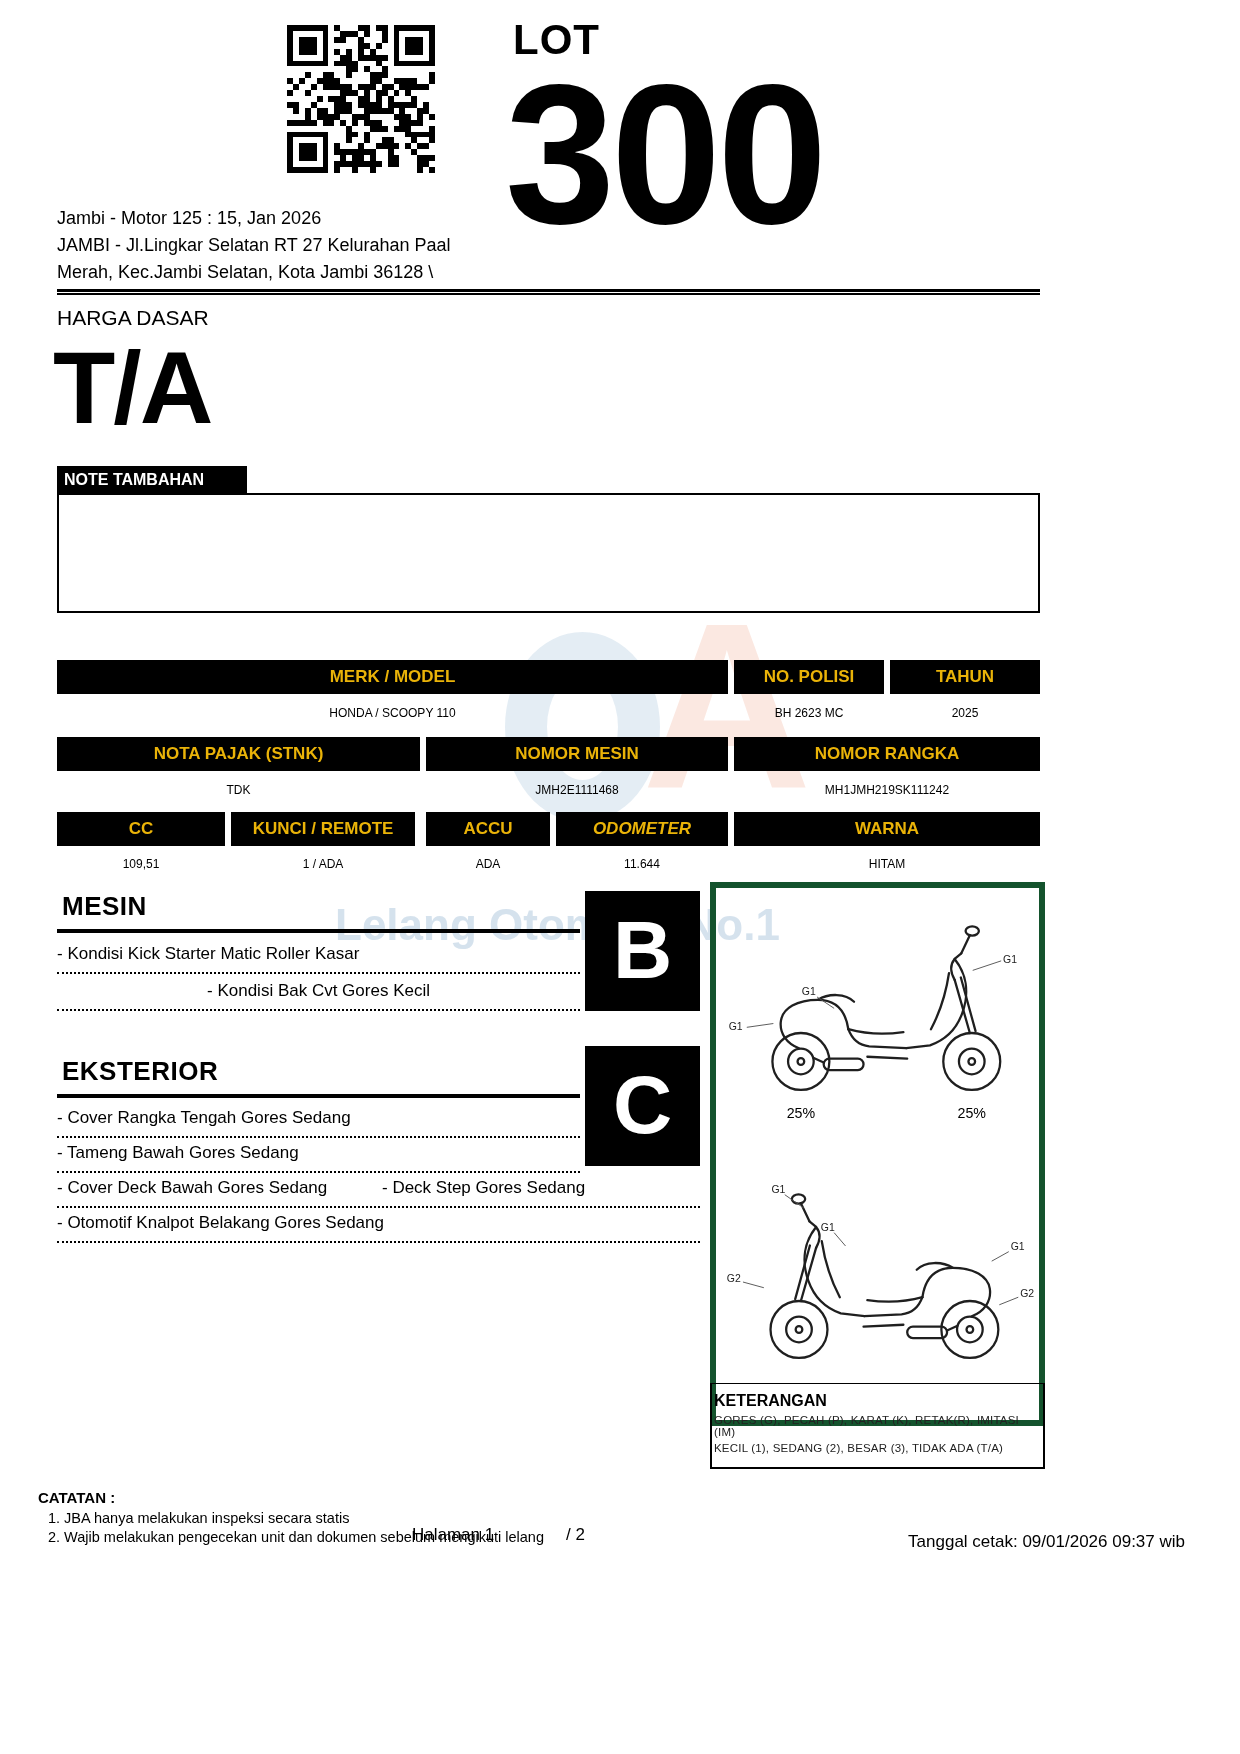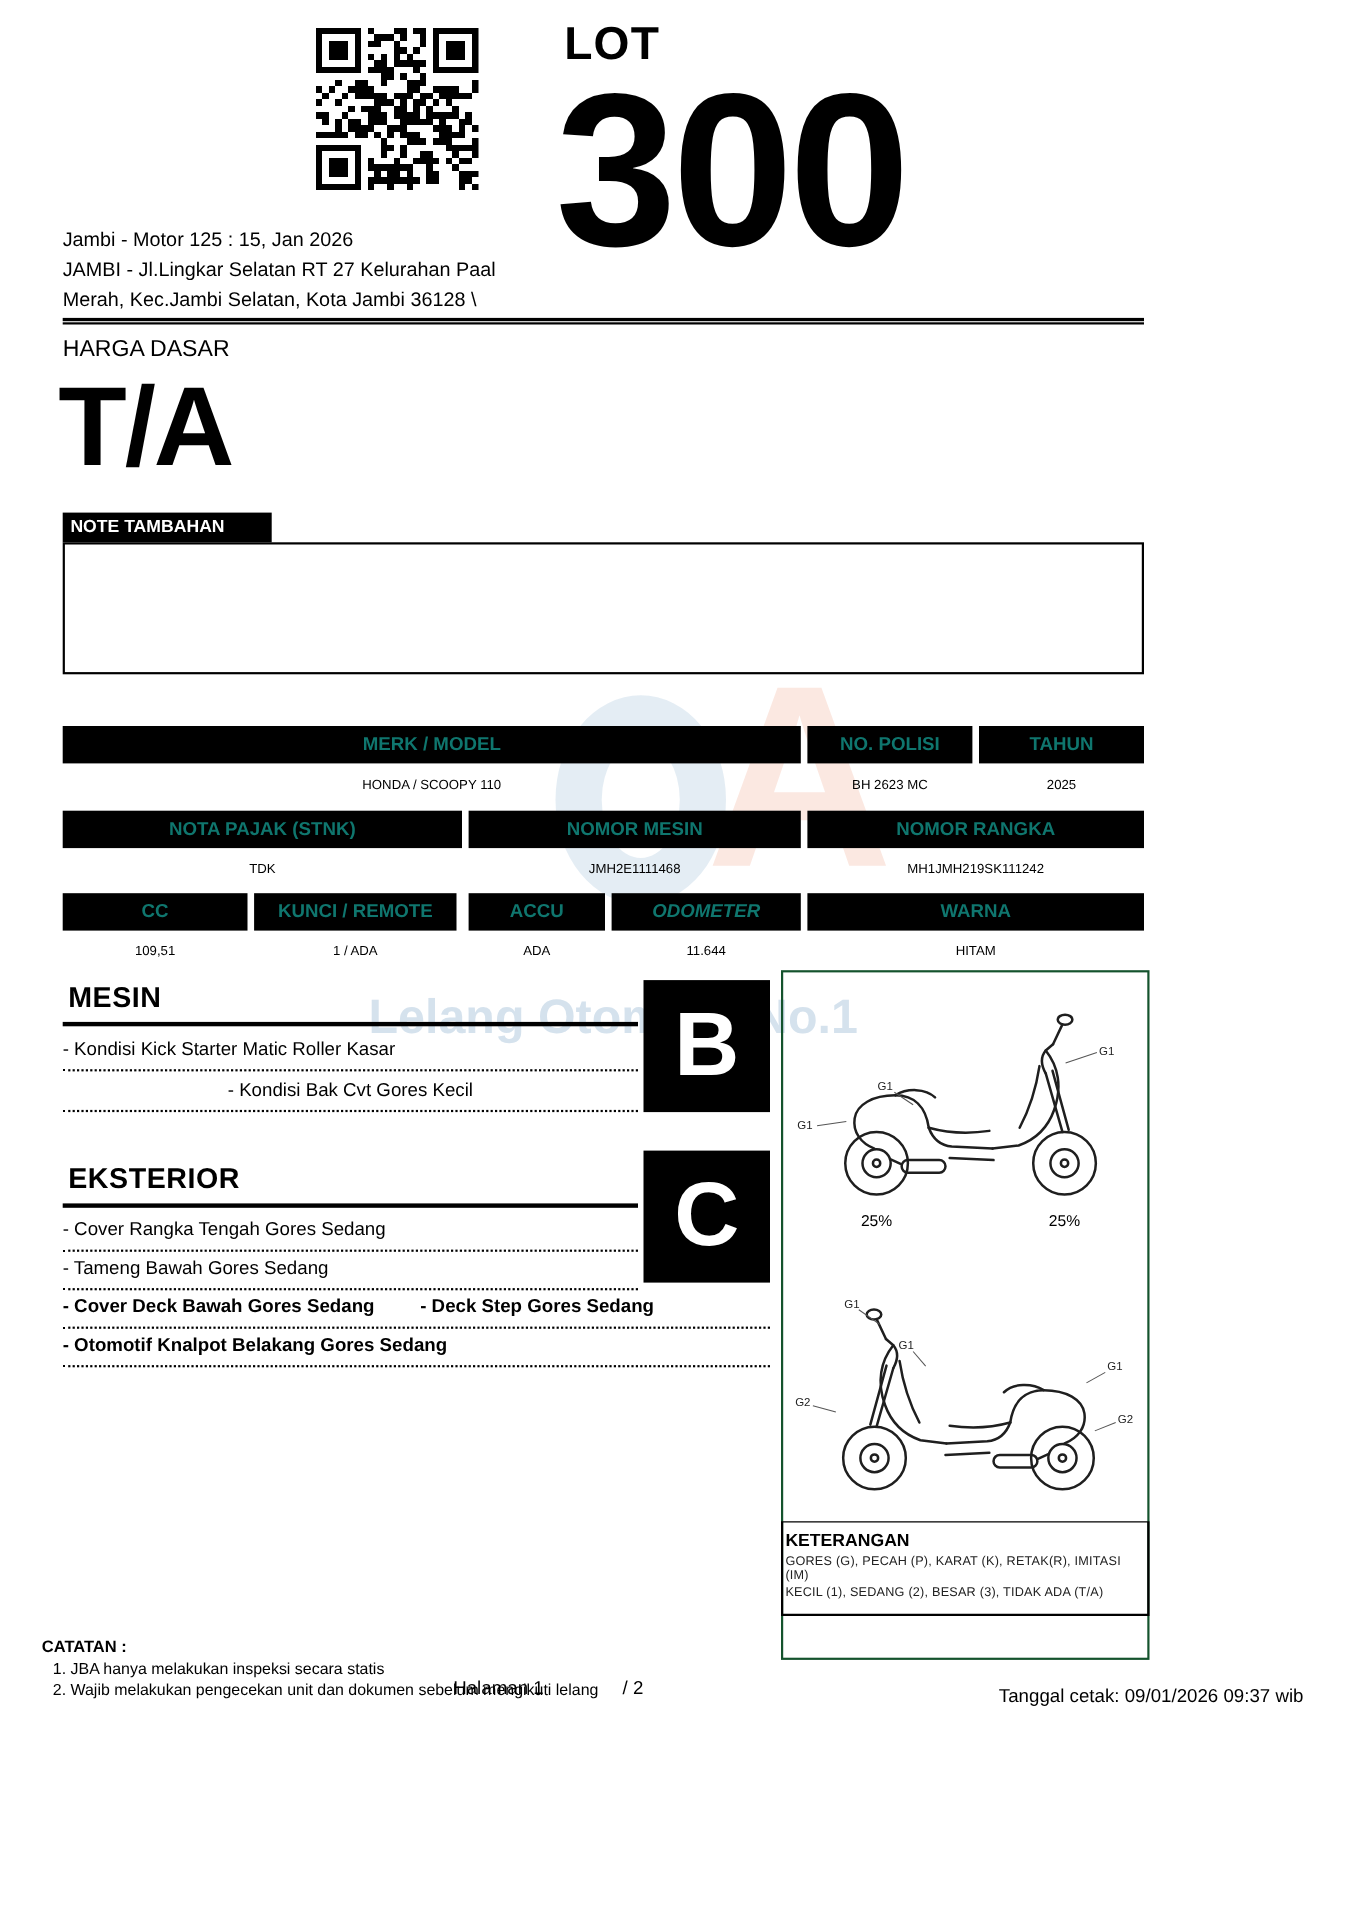--- a/index.html
+++ b/index.html
@@ -30,37 +30,37 @@
   .harga-value { position:absolute; left:53px; top:330px; font-size:102px; font-weight:bold; letter-spacing:-2px; }
   .increment { position:absolute; left:57px; top:410px; width:983px; text-align:right;
     font-size:30px; font-weight:bold; }
 
   .note-label { position:absolute; left:57px; top:466px; width:190px; height:27px; background:#000;
     color:#fff; font-weight:bold; font-size:16px; line-height:27px; padding-left:7px; }
   .note-box { position:absolute; left:57px; top:493px; width:983px; height:120px; border:2px solid #000;
     padding:6px; font-size:16px; }
 
   
-  .hcell { position:absolute; height:34px; line-height:34px; background:#000; color:#0f766e;
+  .hcell { position:absolute; height:34px; line-height:34px; background:#000; color:#eab308;
     font-weight:bold; font-size:17px; text-align:center; }
   .vcell { position:absolute; height:30px; line-height:30px; font-size:12px; text-align:center; }
 
   
   .sec-title { position:absolute; font-size:26px; font-weight:bold; letter-spacing:0.5px; }
   .sec-rule { position:absolute; width:523px; height:4px; background:#000; }
   .grade-box { position:absolute; width:115px; height:120px; background:#000; color:#fff;
     font-size:82px; font-weight:bold; text-align:center; line-height:118px; }
   .cond-item { position:absolute; height:30px; font-size:17px; line-height:20px;
     border-bottom:2px dotted #000; }
   .w-narrow { width:523px; }
-  .w-wide { width:643px;font-weight:bold; }
+  .w-wide { width:643px; }
   .cond-col2 { position:absolute; left:325px; top:0; }
 
   
-  .diagram-box { position:absolute; left:710px; top:882px; width:335px; height:627px; border:2px solid #14532d; }
+  .diagram-box { position:absolute; left:710px; top:882px; width:335px; height:544px; border:6px solid #14532d; }
   .scooter-svg { position:absolute; left:8px; width:318px; height:233px; }
   .scooter-svg.s1 { top:10px; }
   .scooter-svg.s2 { top:278px; }
   .scooter-svg text { font-family:"Liberation Sans", sans-serif; font-size:11px; fill:#222; }
   .scooter-svg text.tire { font-size:15px; fill:#000; }
 
   .keterangan-box { position:absolute; left:710px; top:1383px; width:335px; height:86px;
     border:2px solid #000; border-top-width:1px; padding:8px 2px; }
   .keterangan-title { font-size:16px; font-weight:bold; }
   .keterangan-line { font-size:11.5px; color:#222; margin-top:4px; letter-spacing:0.2px; }

